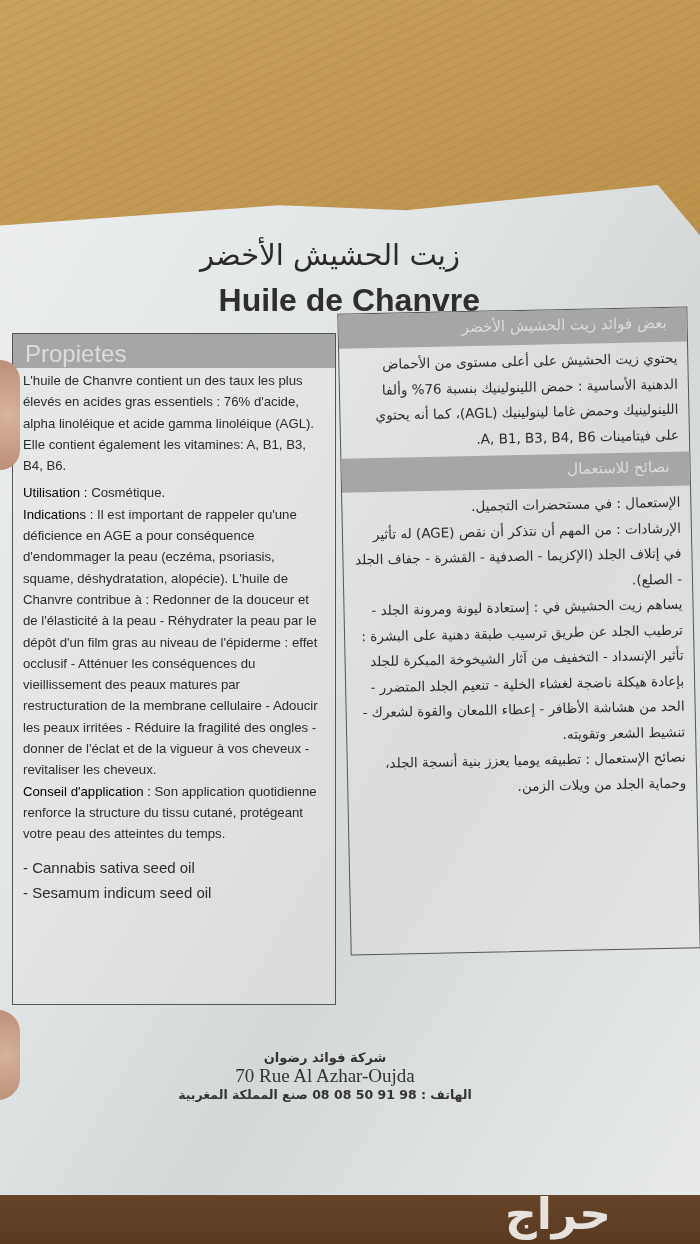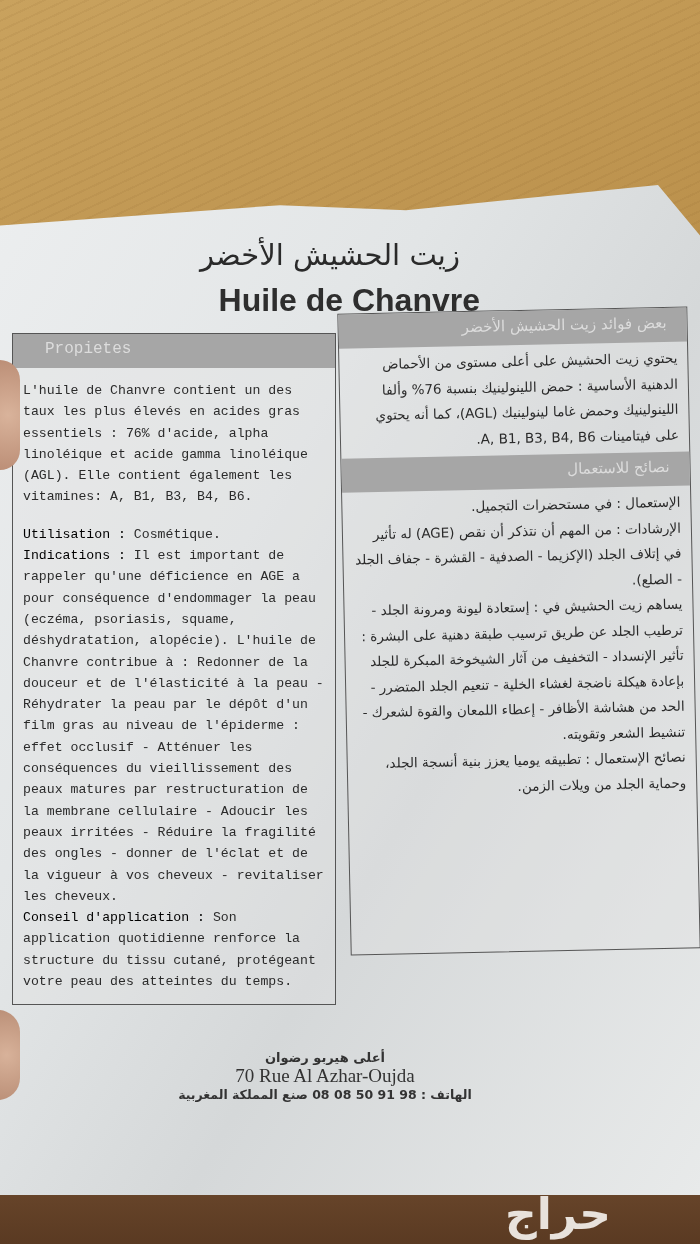--- a/index.html
+++ b/index.html
@@ -28,27 +28,27 @@
   .title-fr {
     position:absolute; left:190px; top:282px; width:290px; text-align:right;
     font-family:"Liberation Sans", sans-serif; font-weight:bold; font-size:32px; color:#2e2e2e;
   }
   .col {
     position:absolute; border:1.5px solid #555; background:rgba(225,225,225,0.35);
   }
   .col-left { left:12px; top:333px; width:322px; height:670px; }
   .col-right { left:344px; top:310px; width:348px; height:640px; transform:rotate(-1.2deg); }
   .sec-head {
-    background:#a6a6a6; color:#dcdcdc; font-family:Liberation Mono, monospace;
-    font-size:16px; padding:6px 0 6px 32px; height:22px;
+    background:#a6a6a6; color:#dcdcdc; font-family:Liberation Sans, sans-serif;
+    font-size:24px; padding:6px 0 6px 12px; height:22px;
   }
   .sec-head.rtl { text-align:right; padding:6px 20px 6px 0; font-family:"DejaVu Sans", sans-serif; font-size:15px; }
   .body-fr {
-    font-family:Liberation Mono, monospace; font-size:13.2px; line-height:21.3px; color:#2b2b2b;
-    padding:12px 8px 4px 10px;
+    font-family:Liberation Sans, sans-serif; font-size:13.2px; line-height:21.3px; color:#2b2b2b;
+    padding:2px 8px 4px 10px;
   }
   .body-fr .lbl { color:#000000; }
   .body-ar {
     direction:rtl; text-align:right; font-family:"DejaVu Sans", sans-serif;
     font-size:13.5px; line-height:25.5px; color:#2b2b2b; padding:4px 10px;
   }
   .ingr { font-family:"Liberation Sans", sans-serif; font-size:15px; line-height:25px; color:#2b2b2b; padding:6px 10px; }
   .footer {
     position:absolute; left:150px; top:1050px; width:350px; text-align:center; color:#333;
   }
@@ -87,37 +87,41 @@
 
   <div class="body-fr">
     <span class="lbl">Utilisation :</span>
     <span>Cosmétique.</span><br>
     <span class="lbl">Indications :</span>
     <span>Il est important de rappeler qu'une déficience en AGE a pour conséquence d'endommager la peau (eczéma, psoriasis, squame, déshydratation, alopécie). L'huile de Chanvre contribue à : Redonner de la douceur et de l'élasticité à la peau - Réhydrater la peau par le dépôt d'un film gras au niveau de l'épiderme : effet occlusif - Atténuer les conséquences du vieillissement des peaux matures par restructuration de la membrane cellulaire - Adoucir les peaux irritées - Réduire la fragilité des ongles - donner de l'éclat et de la vigueur à vos cheveux - revitaliser les cheveux.</span><br>
     <span class="lbl">Conseil d'application :</span>
     <span>Son application quotidienne renforce la structure du tissu cutané, protégeant votre peau des atteintes du temps.</span>
   </div>
 
+  <div class="ingr">
+    <div>- Cannabis sativa seed oil</div>
+    <div>- Sesamum indicum seed oil</div>
+  </div>
 </div>
 
 <div class="col col-right">
   <div class="sec-head rtl">بعض فوائد زيت الحشيش الأخضر</div>
   <div class="body-ar">يحتوي زيت الحشيش على أعلى مستوى من الأحماض الدهنية الأساسية : حمض اللينولينيك بنسبة 76% وألفا اللينولينيك وحمض غاما لينولينيك (AGL)، كما أنه يحتوي على فيتامينات A, B1, B3, B4, B6.</div>
 
   <div class="sec-head rtl">نصائح للاستعمال</div>
   <div class="body-ar">
     <div>الإستعمال : في مستحضرات التجميل.</div>
     <div>الإرشادات : من المهم أن نتذكر أن نقص (AGE) له تأثير في إتلاف الجلد (الإكزيما - الصدفية - القشرة - جفاف الجلد - الصلع).</div>
     <div>يساهم زيت الحشيش في : إستعادة ليونة ومرونة الجلد - ترطيب الجلد عن طريق ترسيب طبقة دهنية على البشرة : تأثير الإنسداد - التخفيف من آثار الشيخوخة المبكرة للجلد بإعادة هيكلة ناضجة لغشاء الخلية - تنعيم الجلد المتضرر - الحد من هشاشة الأظافر - إعطاء اللمعان والقوة لشعرك - تنشيط الشعر وتقويته.</div>
     <div>نصائح الإستعمال : تطبيقه يوميا يعزز بنية أنسجة الجلد، وحماية الجلد من ويلات الزمن.</div>
   </div>
 </div>
 
 <div class="footer">
-  <div class="ar">أعلى هيربو رضوان</div>
+  <div class="ar">شركة فوائد رضوان</div>
   <div class="addr">70 Rue Al Azhar-Oujda</div>
   <div class="tel">الهاتف : 98 91 50 08 08 صنع المملكة المغربية</div>
 </div>
 
 <div class="finger"></div>
 <div class="finger2"></div>
 
 <div class="watermark">حراج</div>
 
 </body></html>

